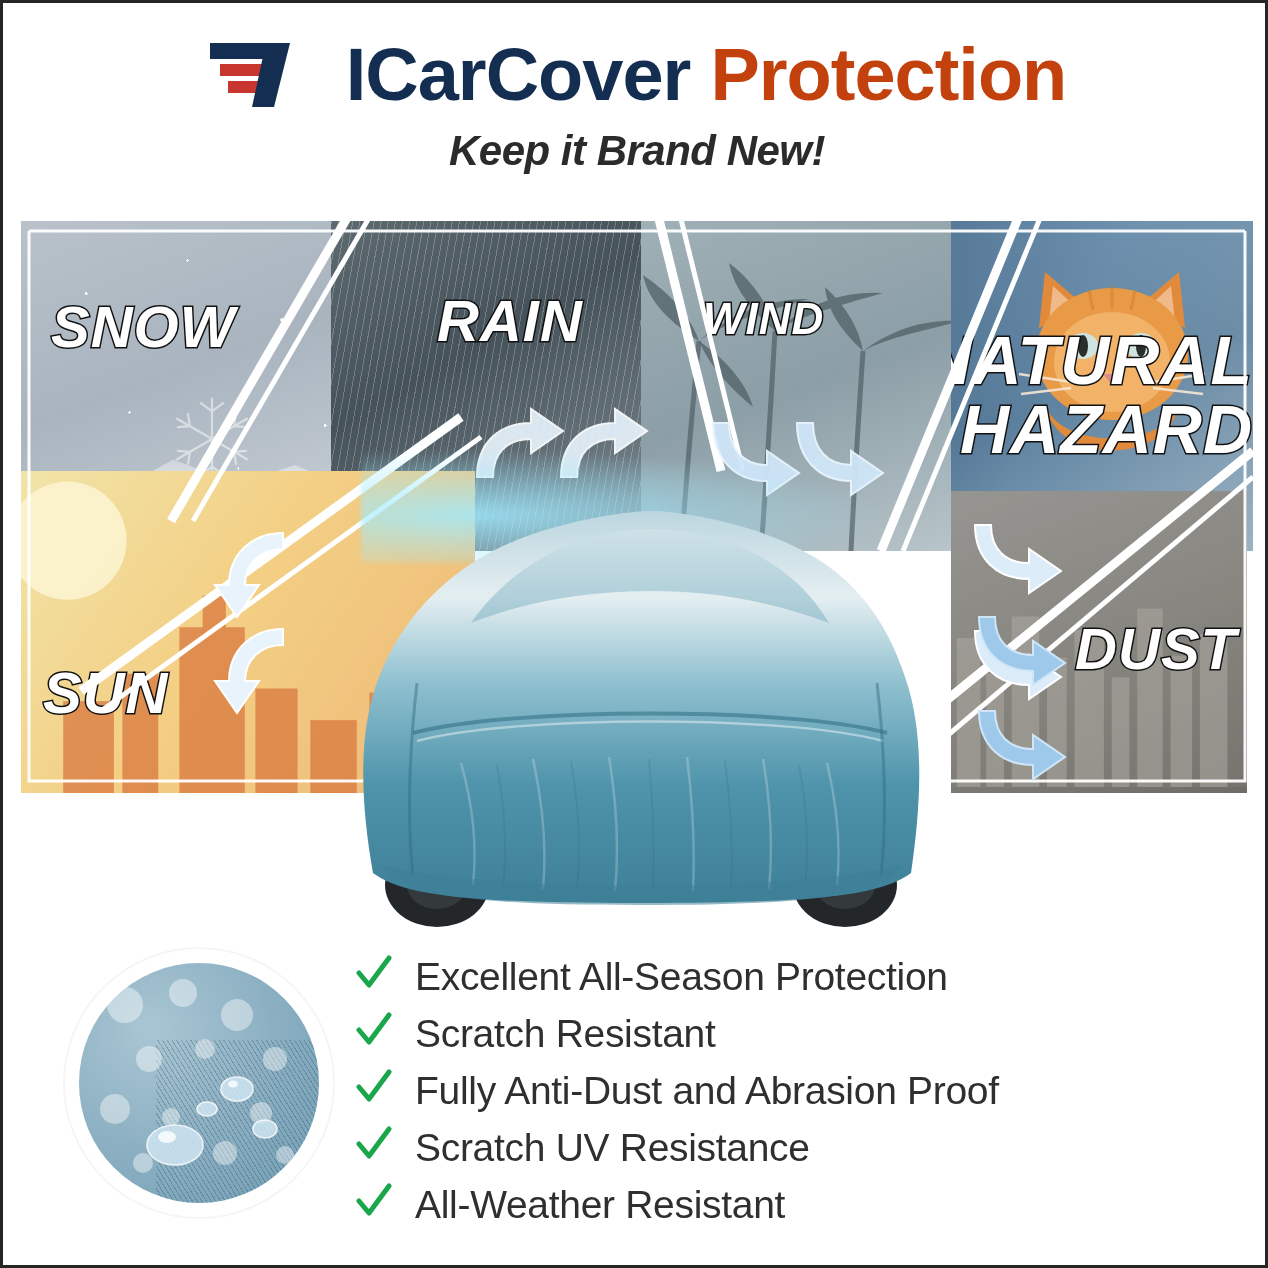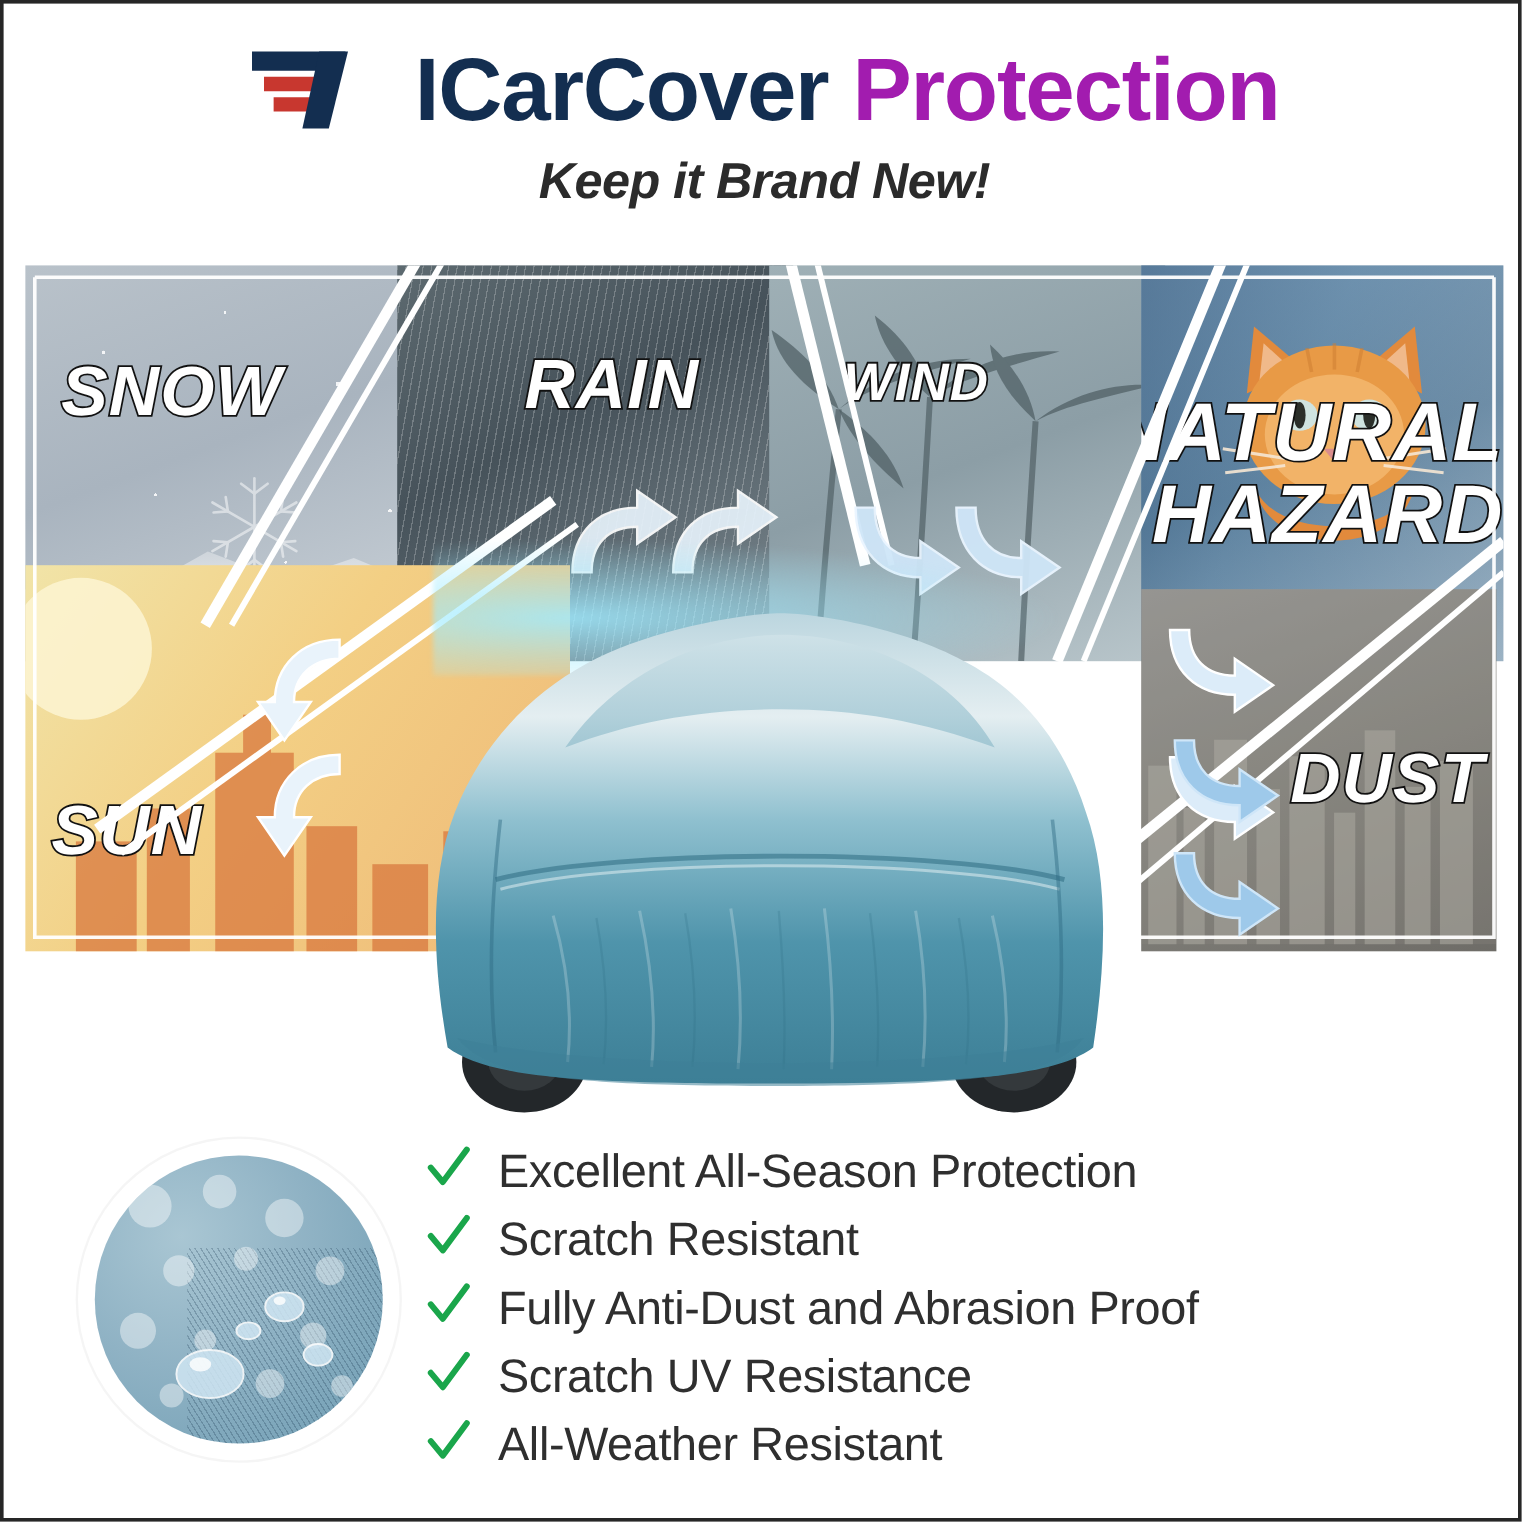--- a/index.html
+++ b/index.html
@@ -22,21 +22,21 @@
   .brandline{
     display:flex;align-items:center;justify-content:center;gap:4px;
     height:92px;
   }
   .logo-mark{width:96px;height:70px;flex:none;margin-right:2px;}
   .brand-name{
     font-size:74px;font-weight:bold;color:#132e50;
     letter-spacing:-1px;line-height:1;white-space:nowrap;margin-left:36px;
   }
   .brand-suffix{
-    font-size:74px;font-weight:bold;color:#a21caf;
+    font-size:74px;font-weight:bold;color:#c2410c;
     letter-spacing:-1px;line-height:1;white-space:nowrap;margin-left:16px;
   }
   .tagline{
     font-size:42px;font-style:italic;font-weight:bold;color:#2b2b2b;
     margin-top:6px;letter-spacing:-0.5px;
   }
 
   
   .collage{
     position:absolute;left:18px;top:218px;width:1232px;height:572px;

